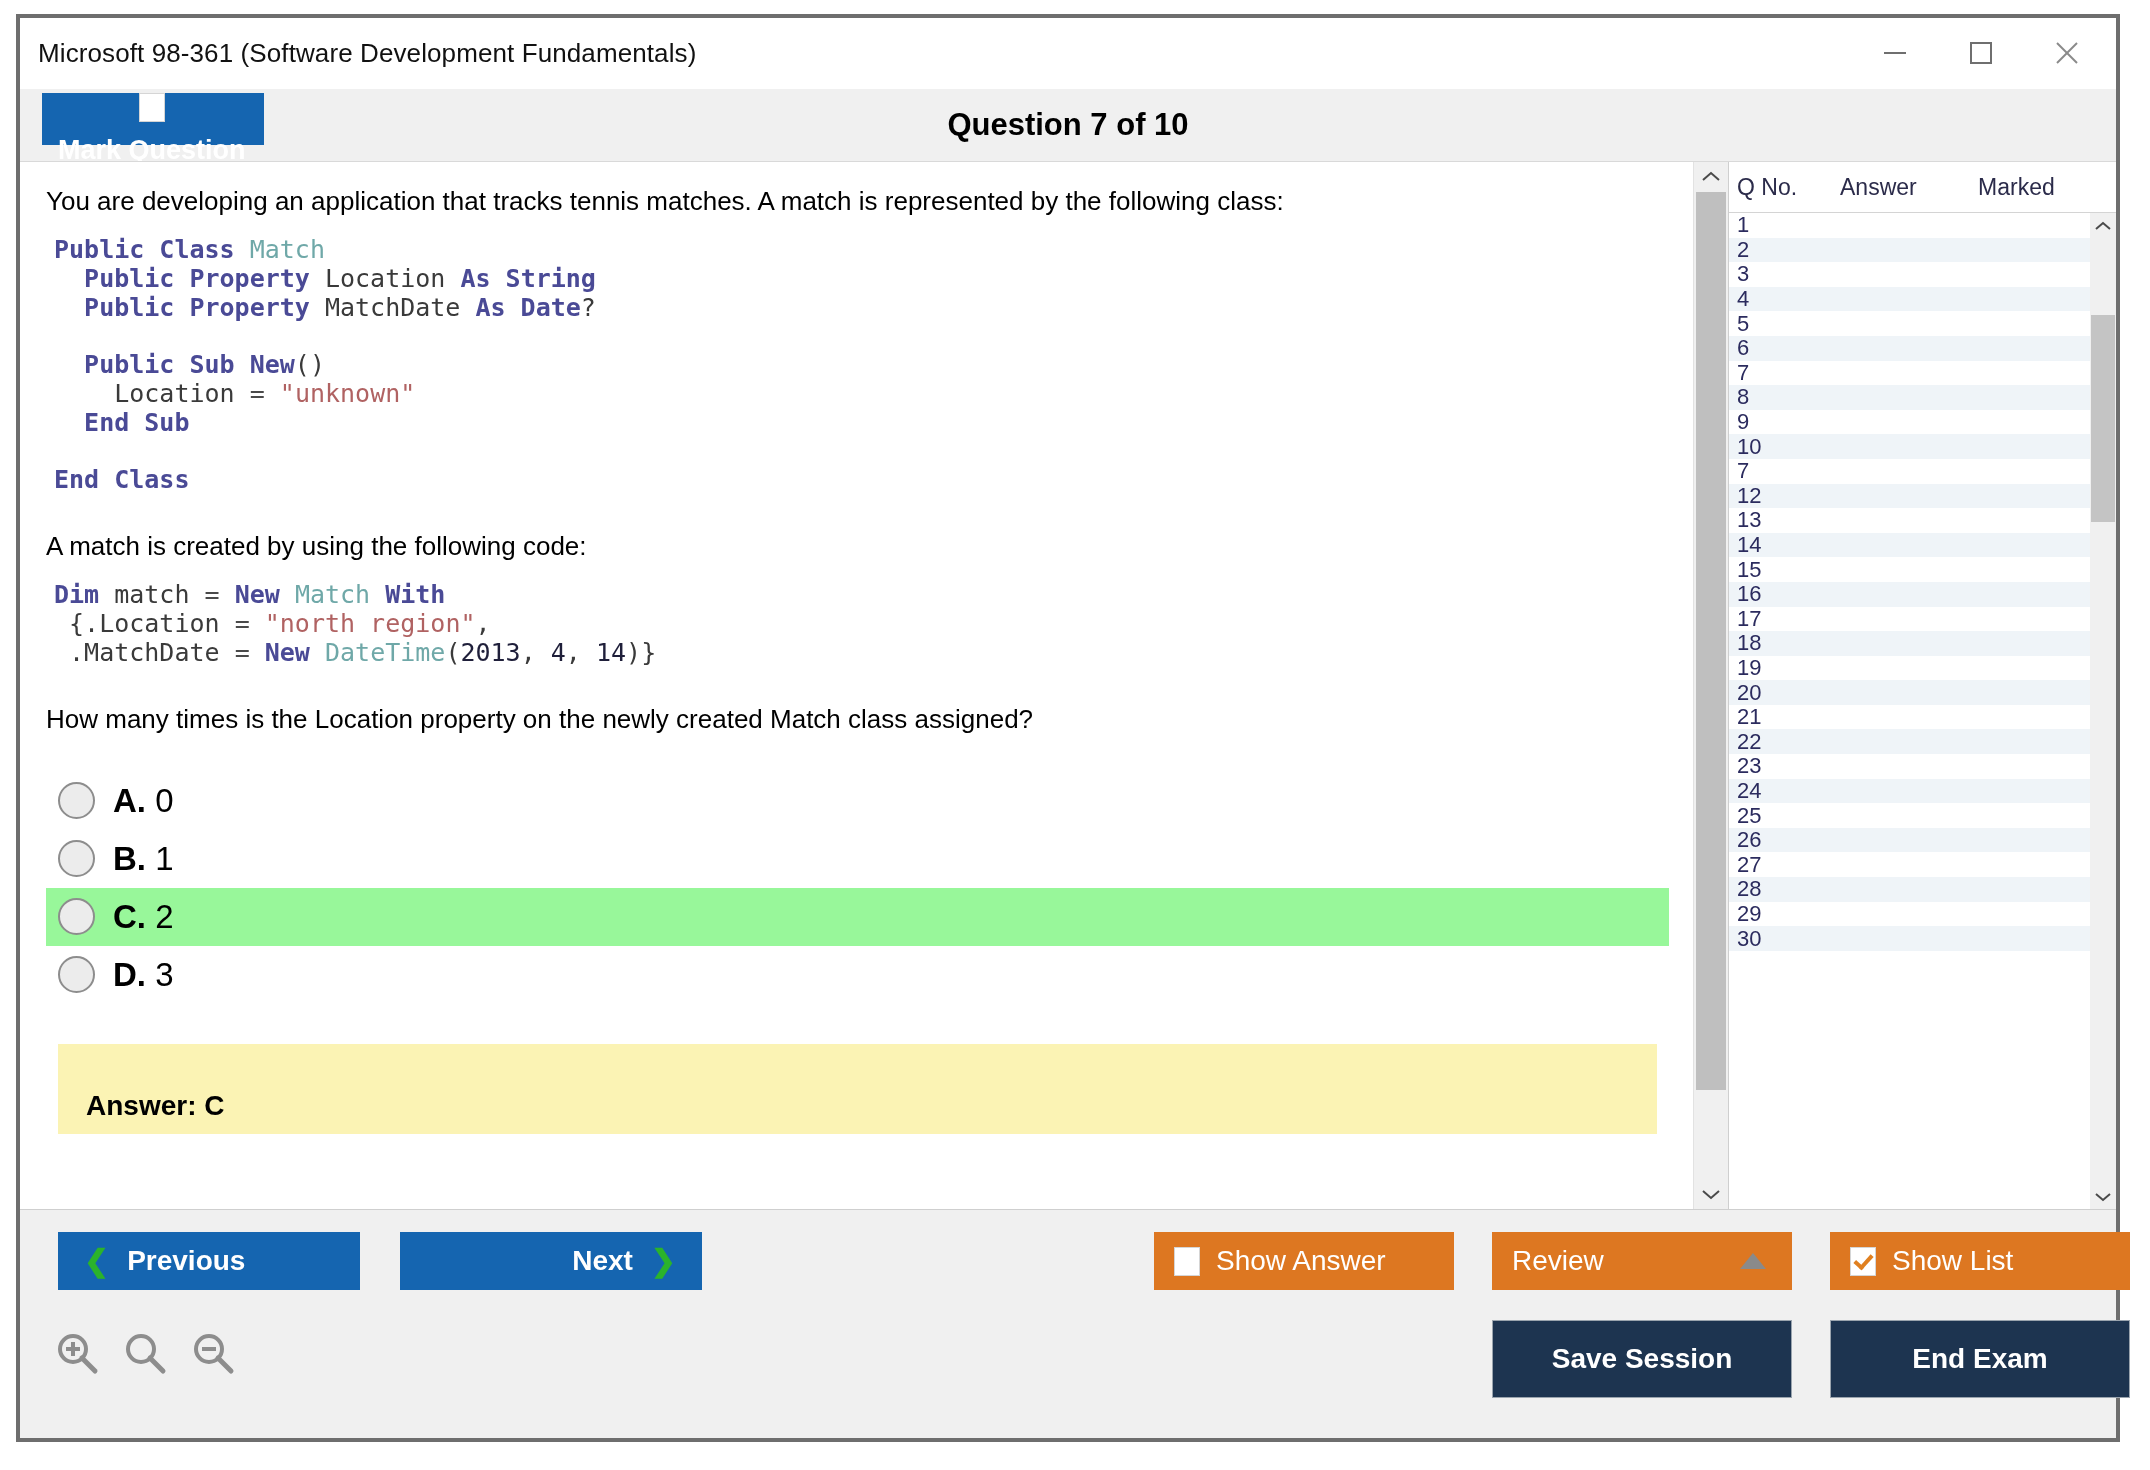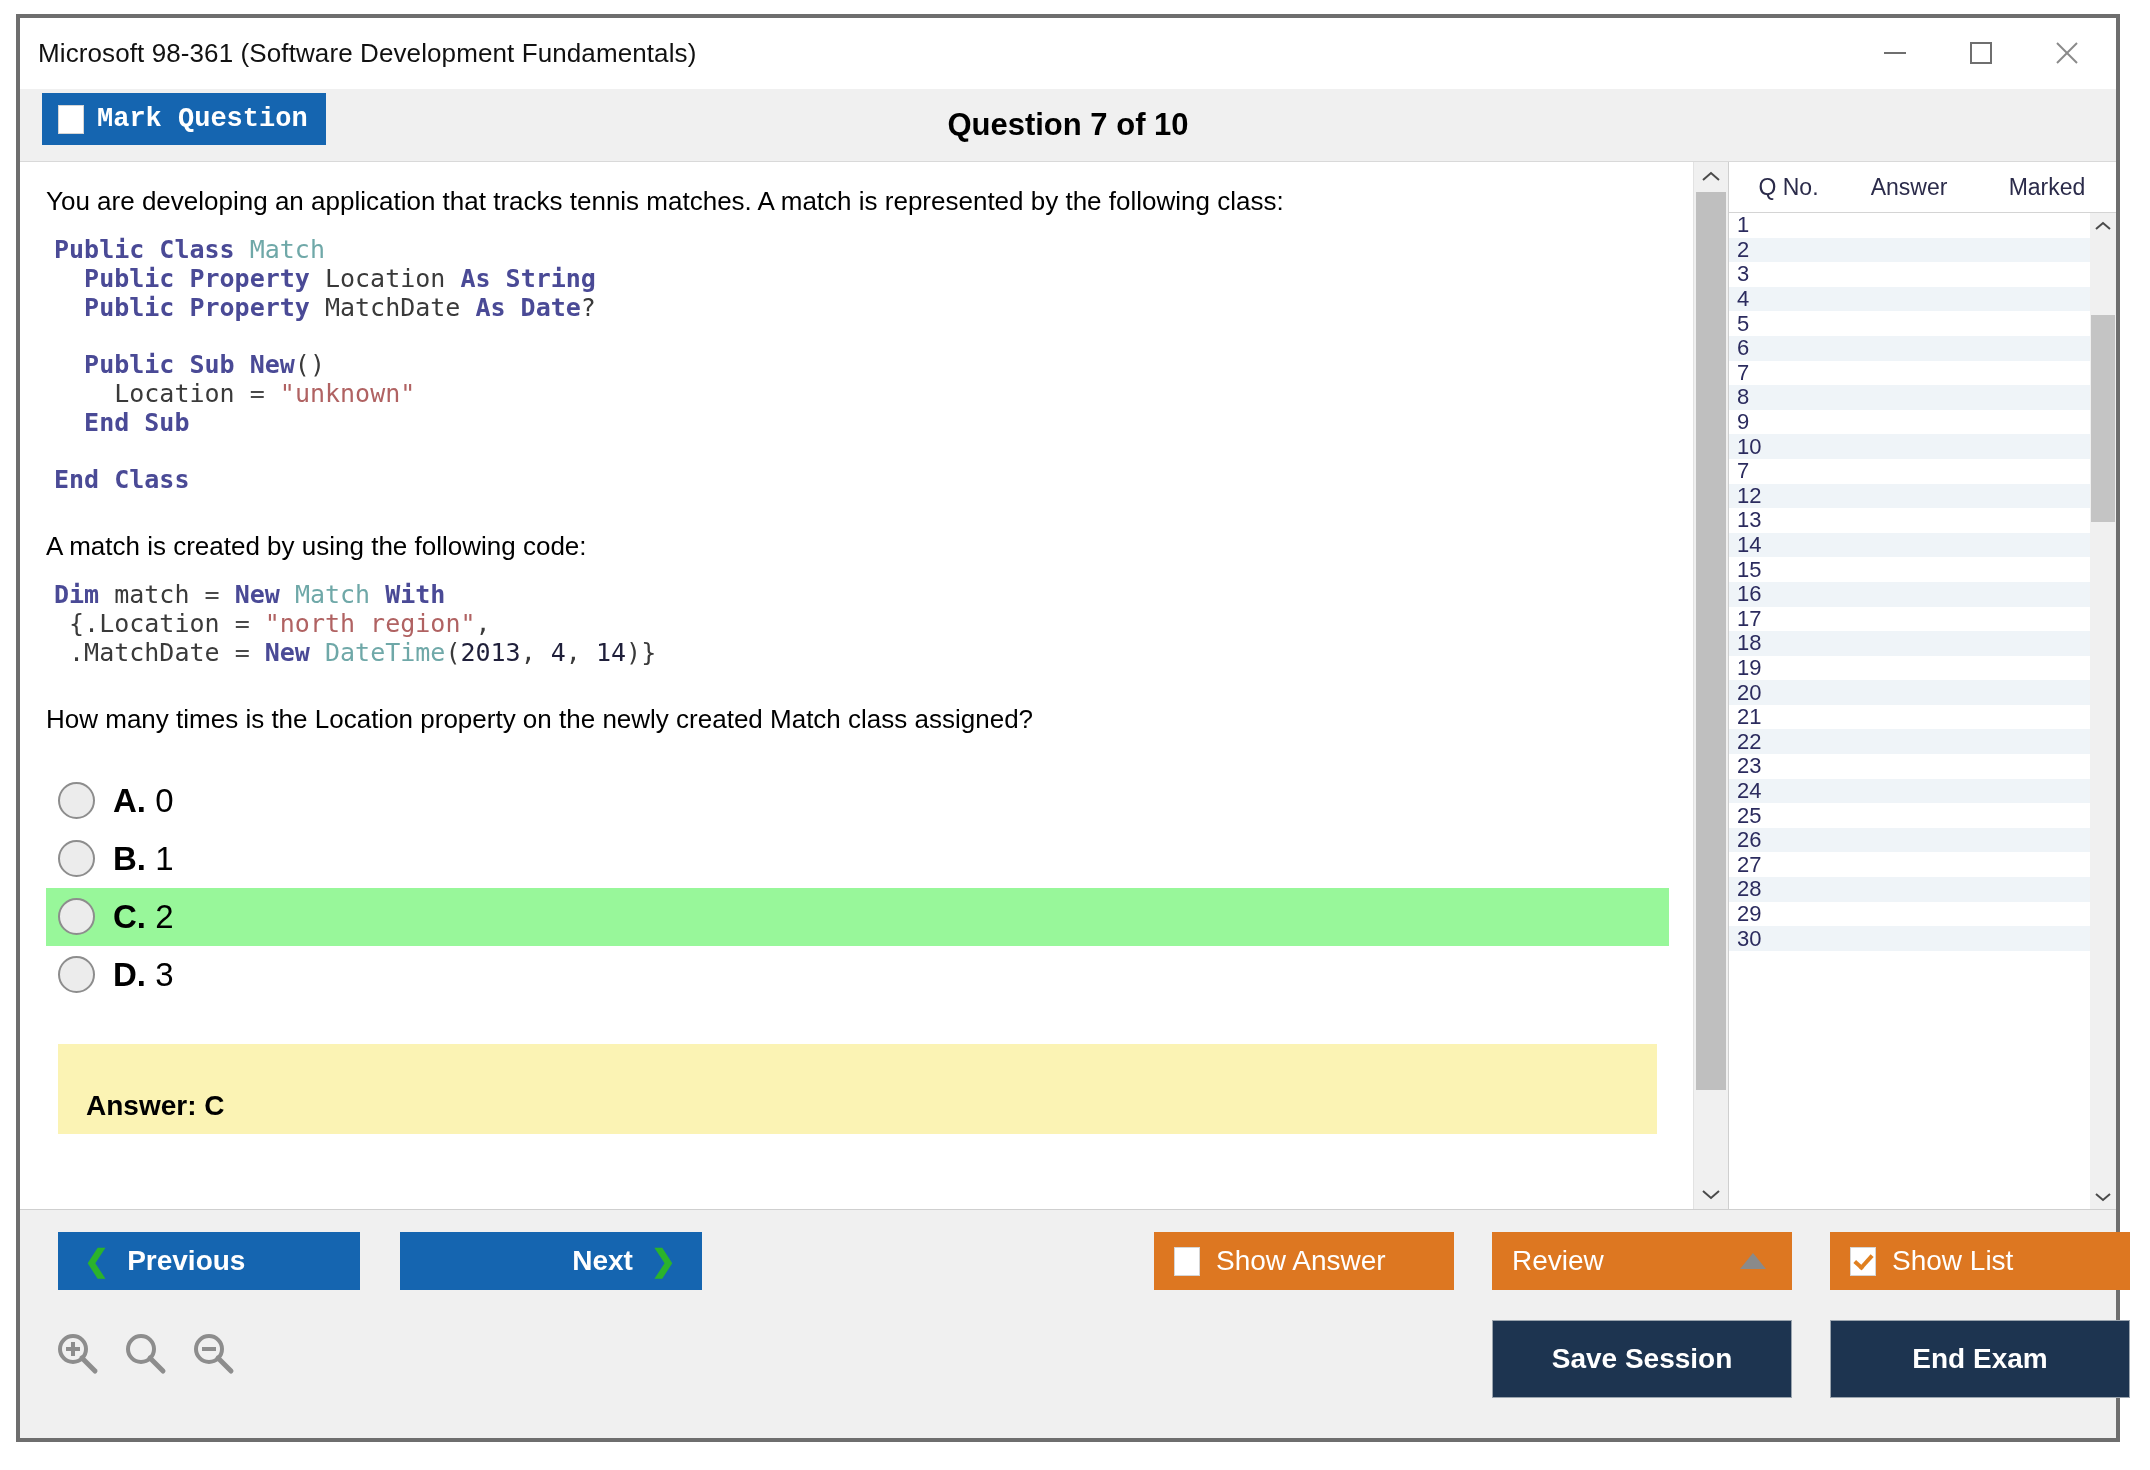--- a/index.html
+++ b/index.html
@@ -79,22 +79,23 @@
     height: 52px;
     background: #1565b0;
     color: #ffffff;
     border: none;
     display: flex;
     align-items: center;
     gap: 13px;
     padding: 0 18px 0 16px;
     font-size: 27px;
     font-weight: bold;
-    font-family: Liberation Mono, monospace;
+    font-family: Liberation Sans, sans-serif;
     cursor: pointer;
+    flex-direction: column;
   }
   .cbox {
     width: 24px;
     height: 27px;
     background: #ffffff;
     border: 1px solid #d5d5d5;
     display: inline-block;
     flex: 0 0 auto;
     position: relative;
   }
@@ -238,21 +239,20 @@
     min-width: 0;
   }
   .qlist-header {
     display: flex;
     height: 50px;
     align-items: center;
     background: #ffffff;
     border-bottom: 1px solid #d4d4d4;
     flex: 0 0 auto;
     padding-left: 8px;
-    text-align: center;
   }
   .qlist-header span {
     font-size: 23px;
     color: #2b2b4a;
   }
   .col-qno     { width: 112px; }
   .col-answer  { width: 150px; }
   .col-marked  { width: 150px; }
 
   .qlist-body {

